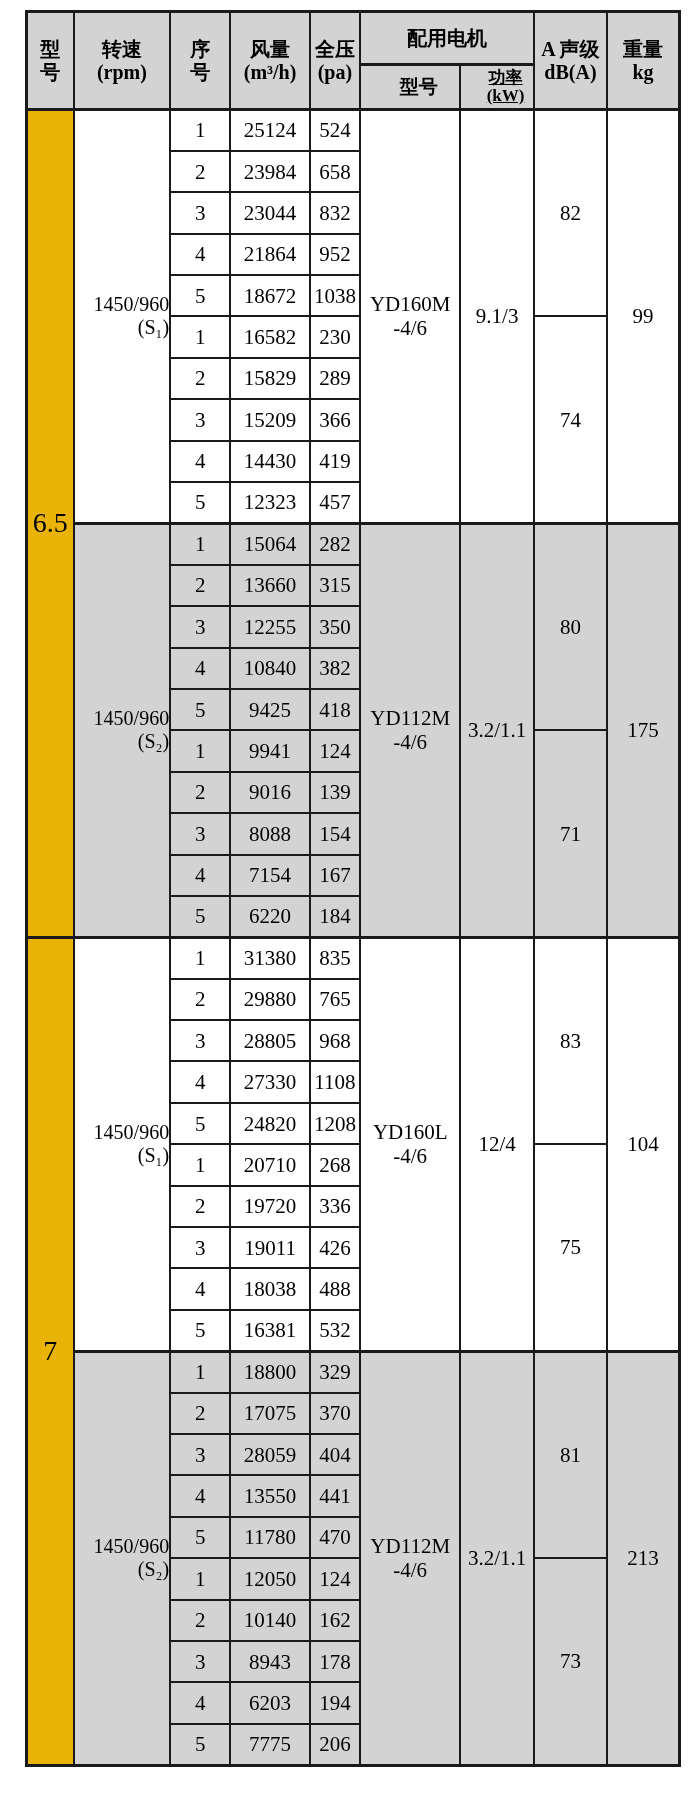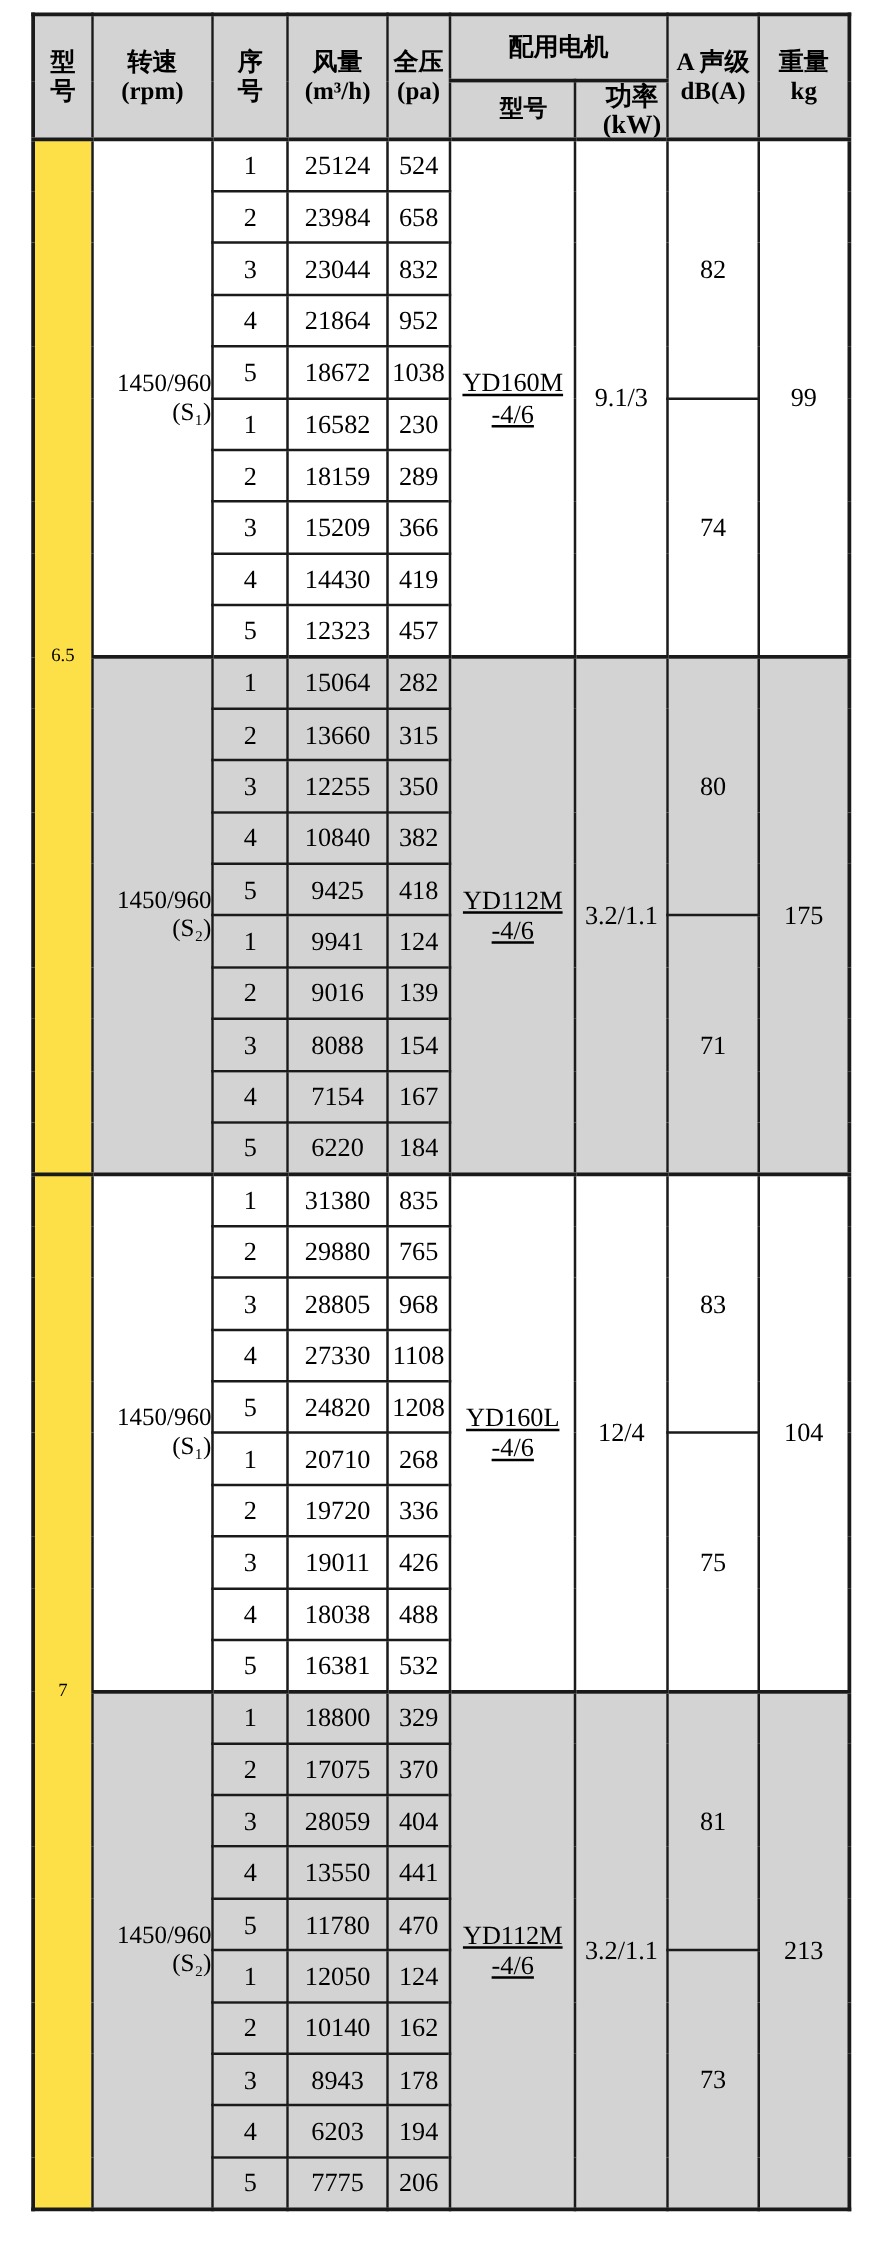--- a/index.html
+++ b/index.html
@@ -35,27 +35,27 @@
     background:var(--header-bg);
     font-weight:bold;
     font-size:20px;
     line-height:1.15;
     font-family:"Liberation Serif","DejaVu Serif",serif;
   }
   thead tr.h-top{height:53px;}
   thead tr.h-sub{height:45px;}
   thead tr.h-top th{border-bottom-width:3px;}
   thead th.sub{font-size:19px;padding-left:17px;}
-  thead th.small{font-size:21px;line-height:1.05;}
+  thead th.small{font-size:17px;line-height:1.05;text-decoration:underline;}
   tbody tr{height:41.4px;}
   tbody td{font-size:21px;line-height:1.15;background:#fff;}
   tbody td.speed-cell{font-size:20px;text-align:right;}
-  tbody td.motor-cell{font-size:21px;text-decoration:underline;}
+  tbody td.motor-cell{font-size:21px;}
   tbody tr.shade td{background:var(--shade);}
-  tbody td.model-cell{background:#fde047;font-size:15px;}
+  tbody td.model-cell{background:#eab308;font-size:28px;}
   tbody tr.section-start td{border-top-width:3px;}
 </style>
 </head>
 <body>
 
 <div class="page">
   <table class="spec">
     <colgroup>
       <col style="width:47px">
       <col style="width:96px">
@@ -126,21 +126,21 @@
           <td>1038</td>
         </tr>
         <tr>
           <td>1</td>
           <td>16582</td>
           <td>230</td>
           <td rowspan="5">74</td>
         </tr>
         <tr>
           <td>2</td>
-          <td>18159</td>
+          <td>15829</td>
           <td>289</td>
         </tr>
         <tr>
           <td>3</td>
           <td>15209</td>
           <td>366</td>
         </tr>
         <tr>
           <td>4</td>
           <td>14430</td>

